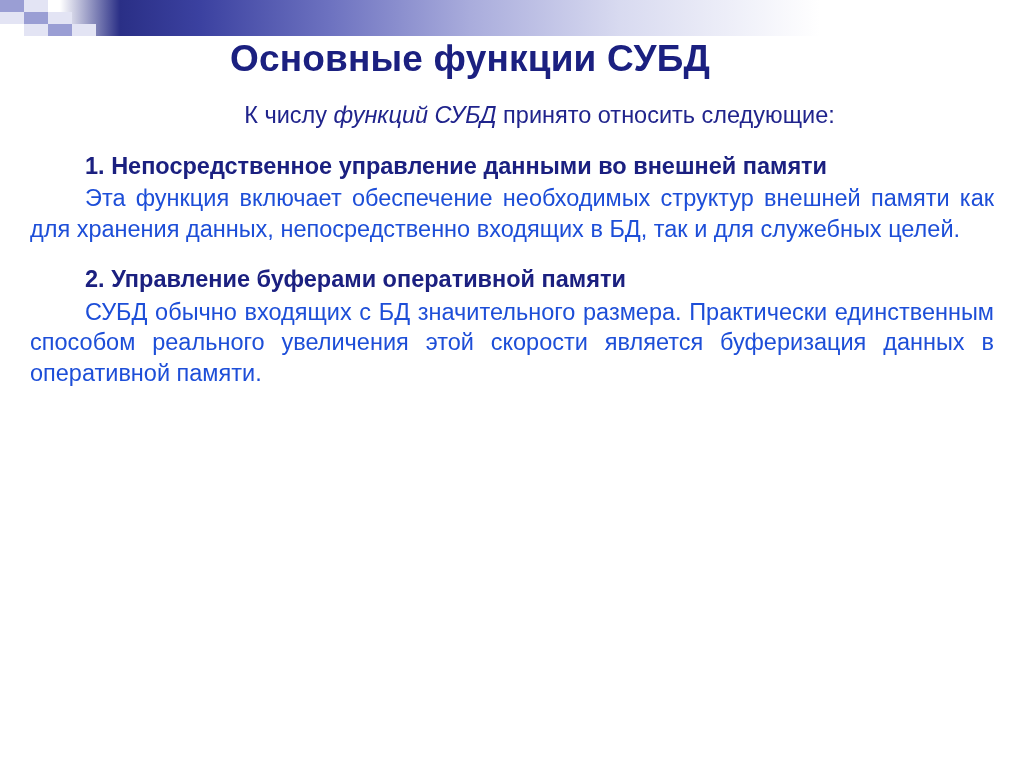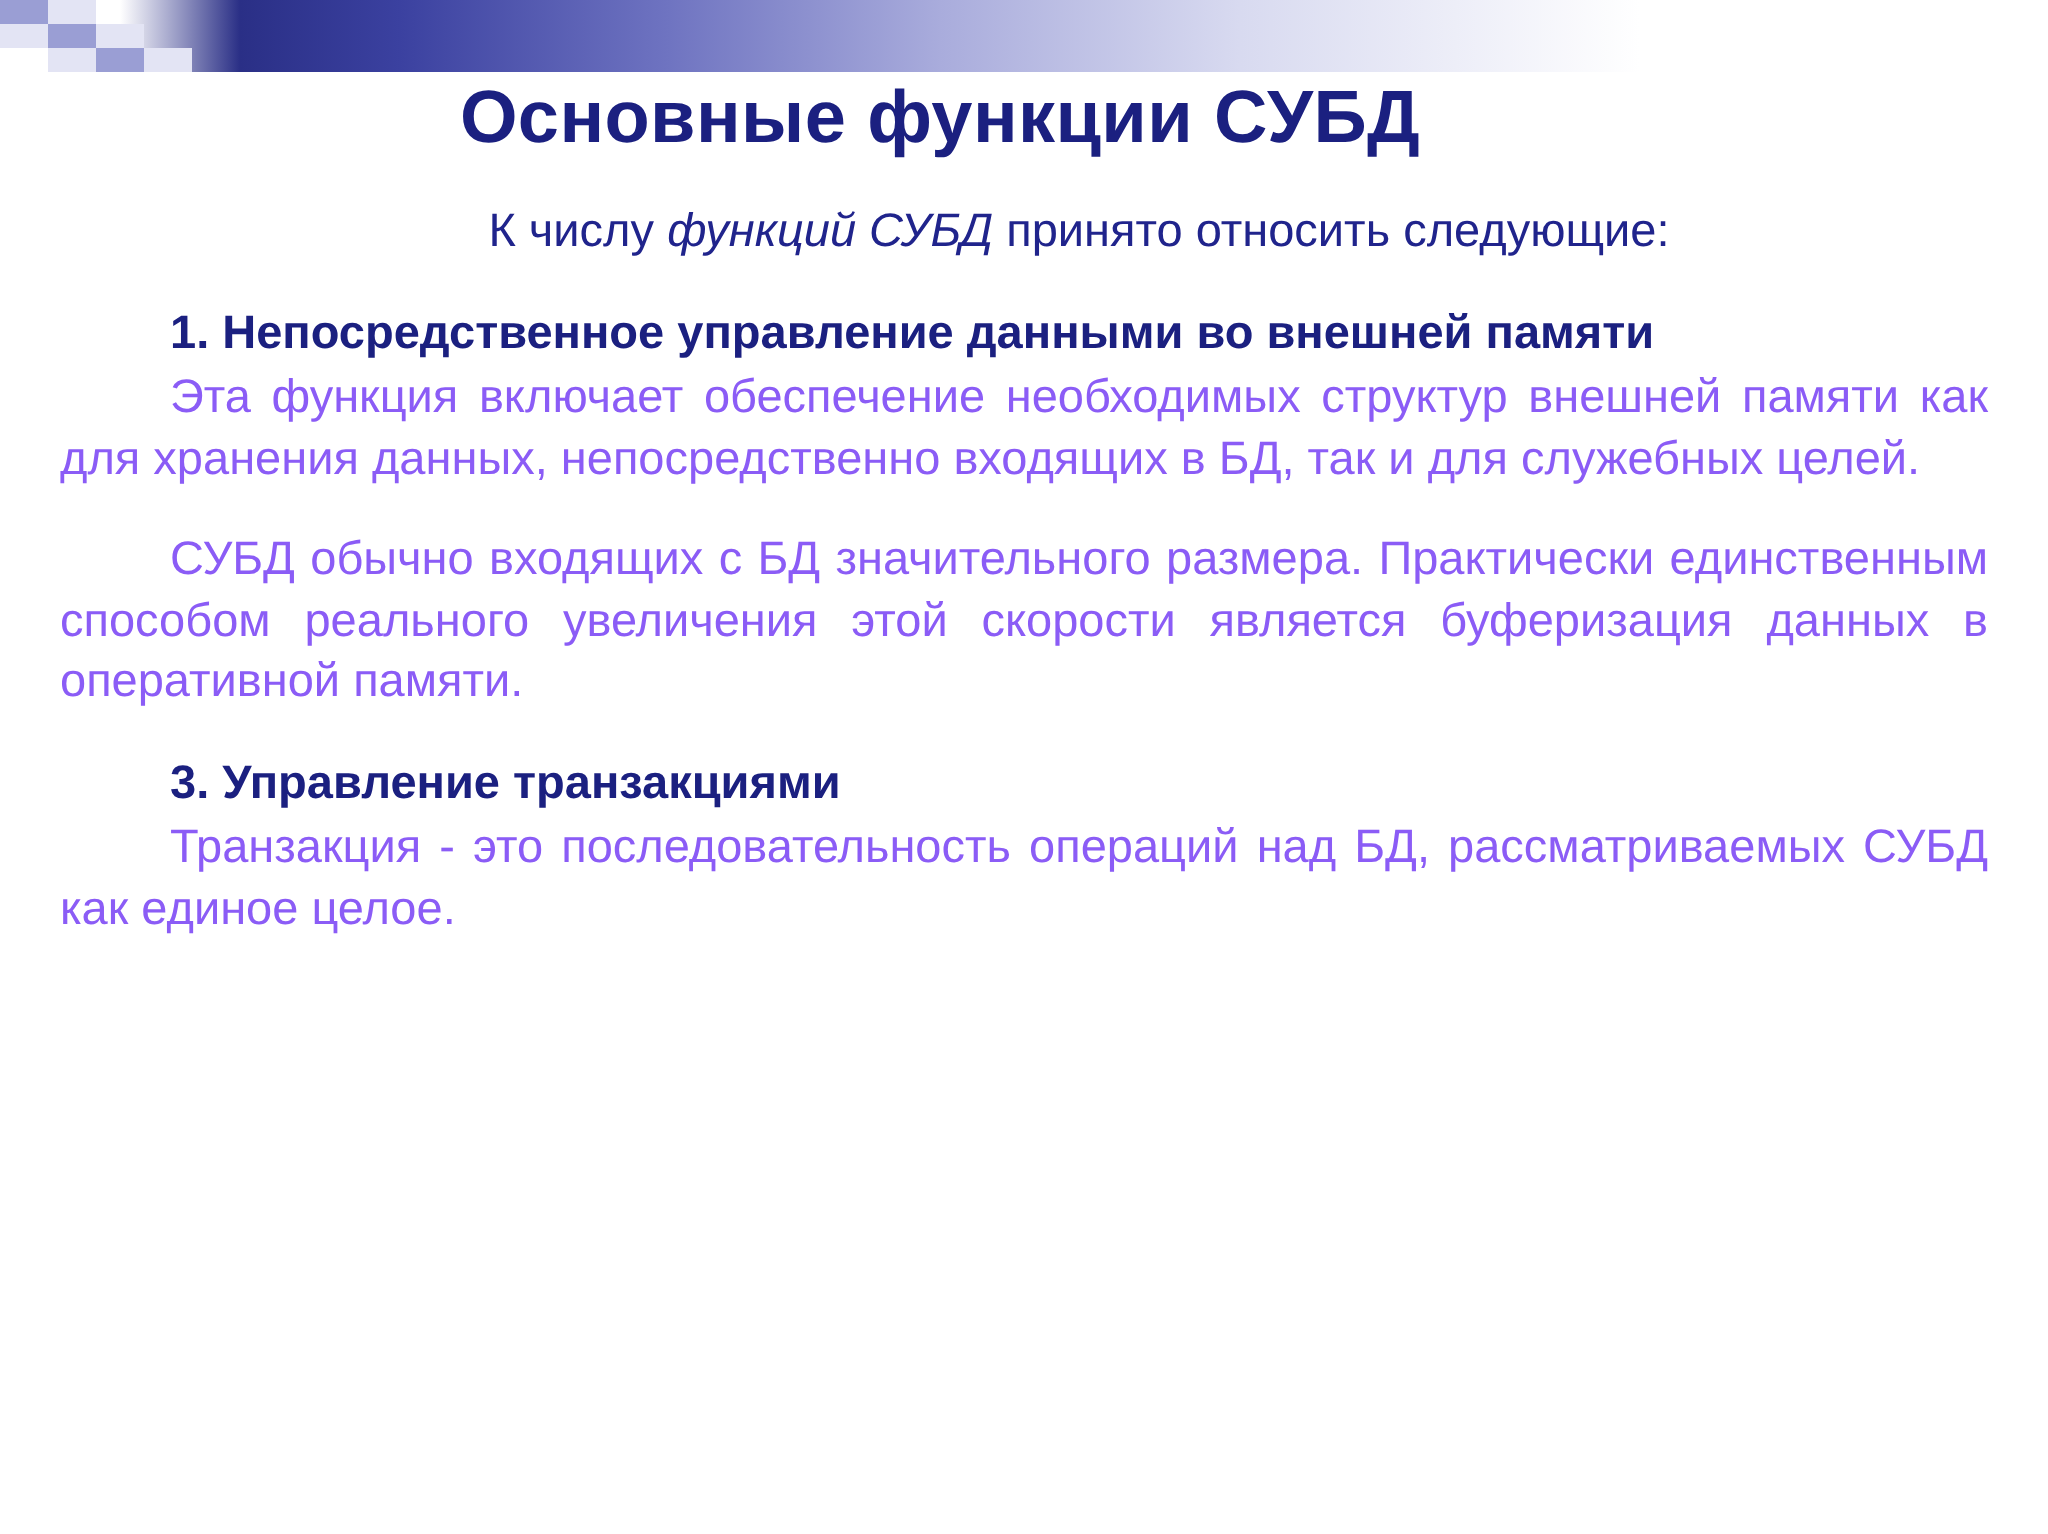--- a/index.html
+++ b/index.html
@@ -84,21 +84,21 @@
     color: #1b2080;
   }
   .block-heading.nowrap-line {
     width: 895px;
   }
   .block-body {
     margin: 2px 0 0 0;
     text-align: justify;
     text-justify: inter-word;
     font-size: 23.5px;
-    color: #8b5cf6;
+    color: #1d4ed8;
   }
   .block-body .indent-first {
     display: inline-block;
     width: 55px;
   }
 </style>
 </head>
 <body>
 
 <div class="header-band"></div>
@@ -116,21 +116,18 @@
 <div class="content">
 
   <p class="intro"><span>К числу </span><span class="ital">функций СУБД</span><span> принято относить следующие:</span></p>
 
   <div class="block">
     <p class="block-heading nowrap-line">1. Непосредственное управление данными во внешней памяти</p>
     <p class="block-body"><span class="indent-first"></span><span>Эта функция включает обеспечение необходимых структур внешней памяти как для хранения данных, непосредственно входящих в БД, так и для служебных целей.</span></p>
   </div>
 
   <div class="block">
+    <p class="block-heading">2. Управление буферами оперативной памяти</p>
     <p class="block-body"><span class="indent-first"></span><span>СУБД обычно входящих с БД значительного размера. Практически единственным способом реального увеличения этой скорости является буферизация данных в оперативной памяти.</span></p>
   </div>
 
-  <div class="block">
-    <p class="block-heading">3. Управление транзакциями</p>
-    <p class="block-body"><span class="indent-first"></span><span>Транзакция - это последовательность операций над БД, рассматриваемых СУБД как единое целое.</span></p>
-  </div>
 
 </div>
 
 </body></html>

